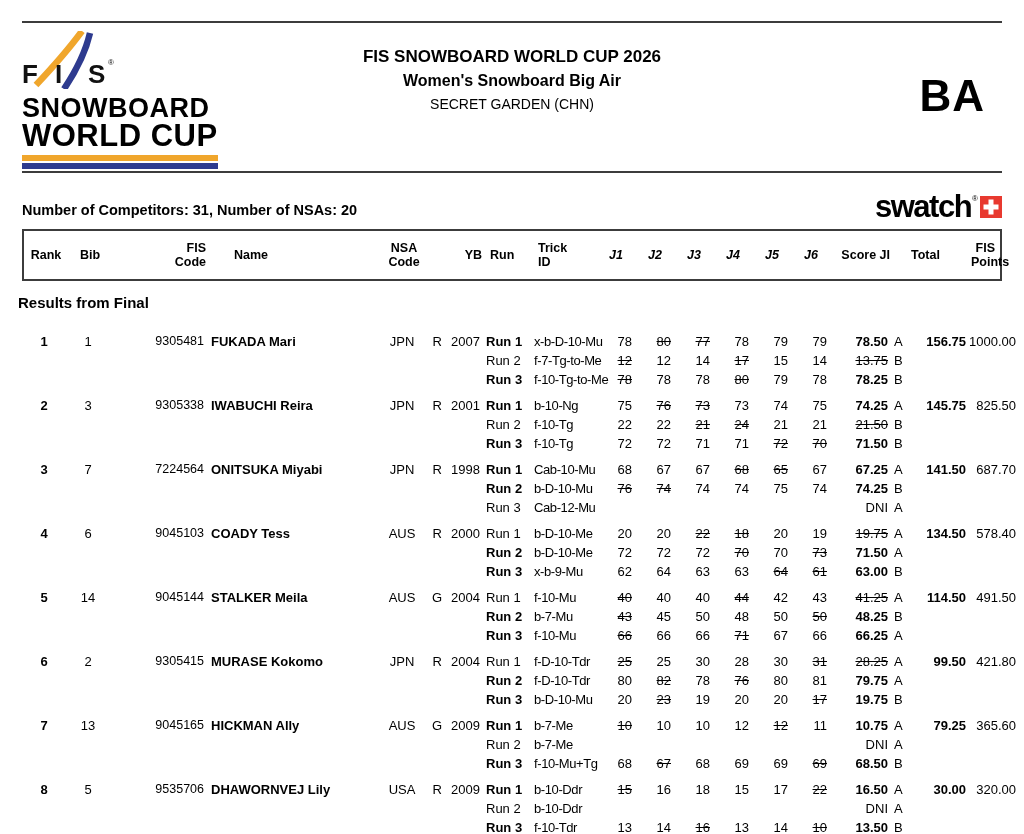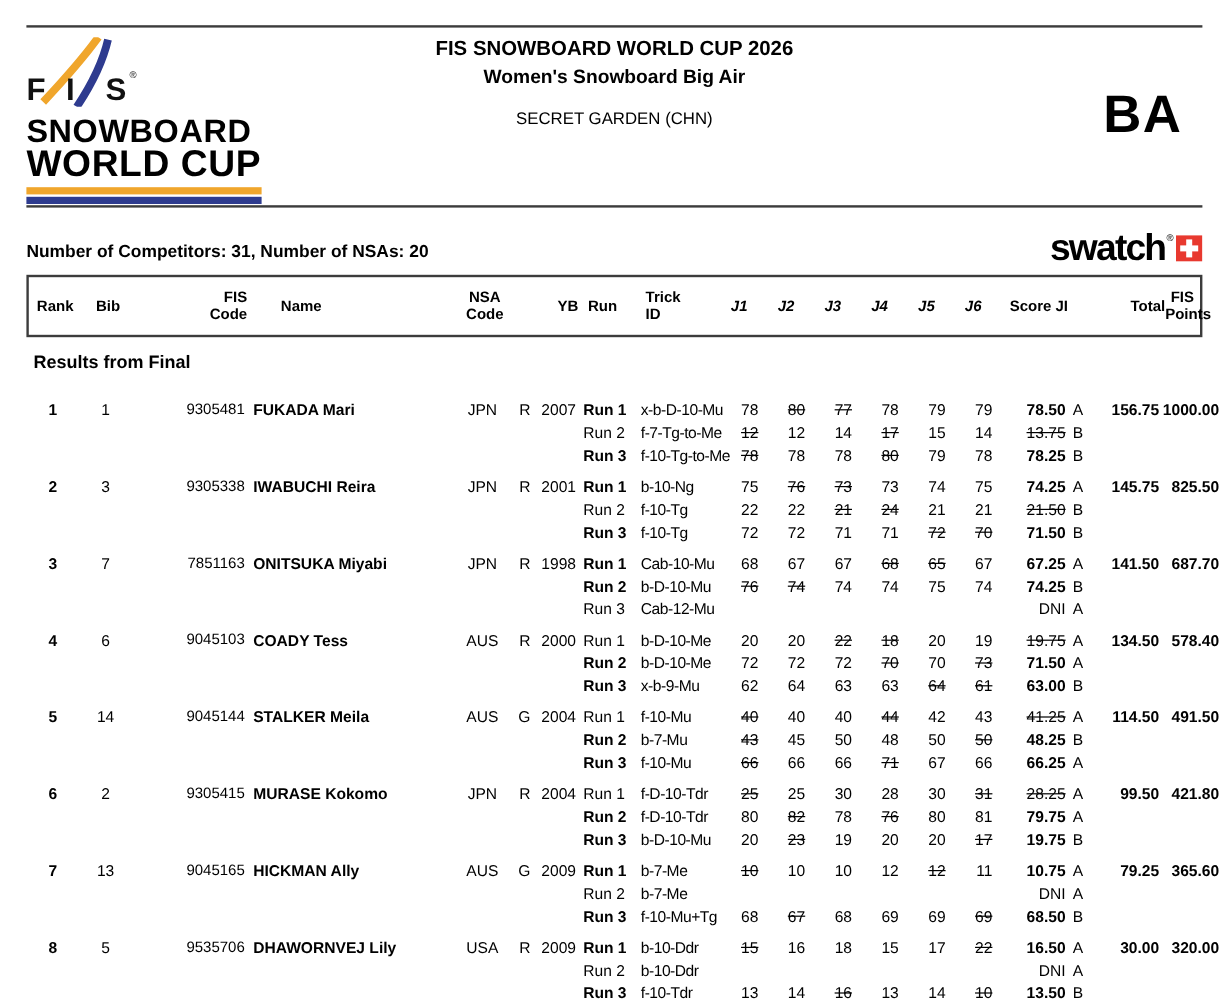--- a/index.html
+++ b/index.html
@@ -11,24 +11,24 @@
   .top-rule { margin-top:21px; }
 
   
   .doc-header { position:relative; height:148px; }
   .logo { position:absolute; left:22px; top:8px; width:200px; }
   .logo svg text { font-family:"Liberation Sans","DejaVu Sans",sans-serif; }
   .logo-word1 { font-size:27px; font-weight:bold; letter-spacing:0.5px; line-height:26px; margin-top:2px; }
   .logo-word2 { font-size:31px; font-weight:bold; letter-spacing:0.5px; line-height:30px; }
   .logo-bar { width:196px; height:6px; margin-top:2px; }
 
-  .titles { position:absolute; left:0; top:8px; width:100%; text-align:center; }
+  .titles { position:absolute; left:0; top:24px; width:100%; text-align:center; }
   .title-l1 { font-size:17px; font-weight:bold; margin-bottom:5px; }
   .title-l2 { font-size:16px; font-weight:bold; margin-bottom:4px; }
-  .title-l3 { font-size:16px; font-weight:bold; margin-bottom:16px; }
+  .title-l3 { font-size:16px; font-weight:bold; margin-bottom:6px; }
   .title-venue { font-size:14px; margin-bottom:20px; }
   .title-date { font-size:14px; font-weight:bold; }
   .title-date .gap { display:inline-block; width:34px; }
 
   .event-code { position:absolute; right:39px; top:48px; font-size:44px; font-weight:bold; letter-spacing:1px; }
 
   
   .info-row { display:flex; justify-content:space-between; align-items:flex-end; margin:14px 22px 0 22px; height:34px; }
   .competitors { font-size:14.5px; font-weight:bold; padding-bottom:3px; }
   .sponsor { display:flex; align-items:flex-start; }
@@ -48,25 +48,25 @@
   .h-rank { text-align:center; }
   .h-bib { text-align:center; }
   .h-code { text-align:right; }
   .h-name { padding-left:28px; }
   .h-nsa { text-align:center; }
   .h-yb { grid-column:6/8; text-align:right; }
   .h-run { padding-left:8px; }
   .h-trick { padding-left:4px; }
   .h-j { text-align:center; padding-right:3px;font-style:italic; }
   .h-score { text-align:right; padding-right:3px; }
-  .h-total { text-align:right; }
+  .h-total { text-align:left; }
   .h-points { text-align:right; padding-right:4px; }
 
   
-  .section-title { margin:13px 0 0 28px; font-size:15px; font-weight:bold; }
+  .section-title { margin:13px 0 0 18px; font-size:15px; font-weight:bold; }
   .rows { margin-top:21px; }
   .athlete { margin-bottom:7px; }
   .run-line {
     display:grid;
     grid-template-columns:44px 44px 94px 178px 40px 22px 36px 52px 64px repeat(6,39px) 61px 18px 60px 52px;
     margin-left:22px; height:19px; line-height:19px; font-size:13px; white-space:nowrap;
   }
   .b { font-weight:bold; }
   .strike { text-decoration:line-through; }
   .c-rank { text-align:center; }
@@ -75,21 +75,21 @@
   .c-name { padding-left:7px; }
   .c-nsa { text-align:center; }
   .c-grp { text-align:right; padding-right:2px; }
   .c-yb { text-align:right; }
   .c-run { padding-left:6px; }
   .c-trick { padding-left:2px; font-size:13px; letter-spacing:-0.4px; }
   .c-j { text-align:right; padding-right:3px; }
   .c-score { text-align:right; padding-right:3px; }
   .c-letter { padding-left:3px; }
   .c-total { text-align:right; padding-right:3px; }
-  .c-points { text-align:right; padding-right:5px;font-weight:bold; }
+  .c-points { text-align:right; padding-right:5px; }
 </style>
 </head>
 <body>
 
 <div class="page">
 
   <div class="rule top-rule"></div>
 
   <div class="doc-header">
 
@@ -295,21 +295,21 @@
           <div class="c-score b">71.50</div>
           <div class="c-letter">B</div>
           <div class="c-total b"></div>
           <div class="c-points"></div>
         </div>
       </div>
       <div class="athlete">
         <div class="run-line">
           <div class="c-rank b">3</div>
           <div class="c-bib">7</div>
-          <div class="c-code">7851163</div>
+          <div class="c-code">7224564</div>
           <div class="c-name b">ONITSUKA Miyabi</div>
           <div class="c-nsa">JPN</div>
           <div class="c-grp">R</div>
           <div class="c-yb">1998</div>
           <div class="c-run b">Run 1</div>
           <div class="c-trick">Cab-10-Mu</div>
           <div class="c-j">68</div>
           <div class="c-j">67</div>
           <div class="c-j">67</div>
           <div class="c-j strike">68</div>

